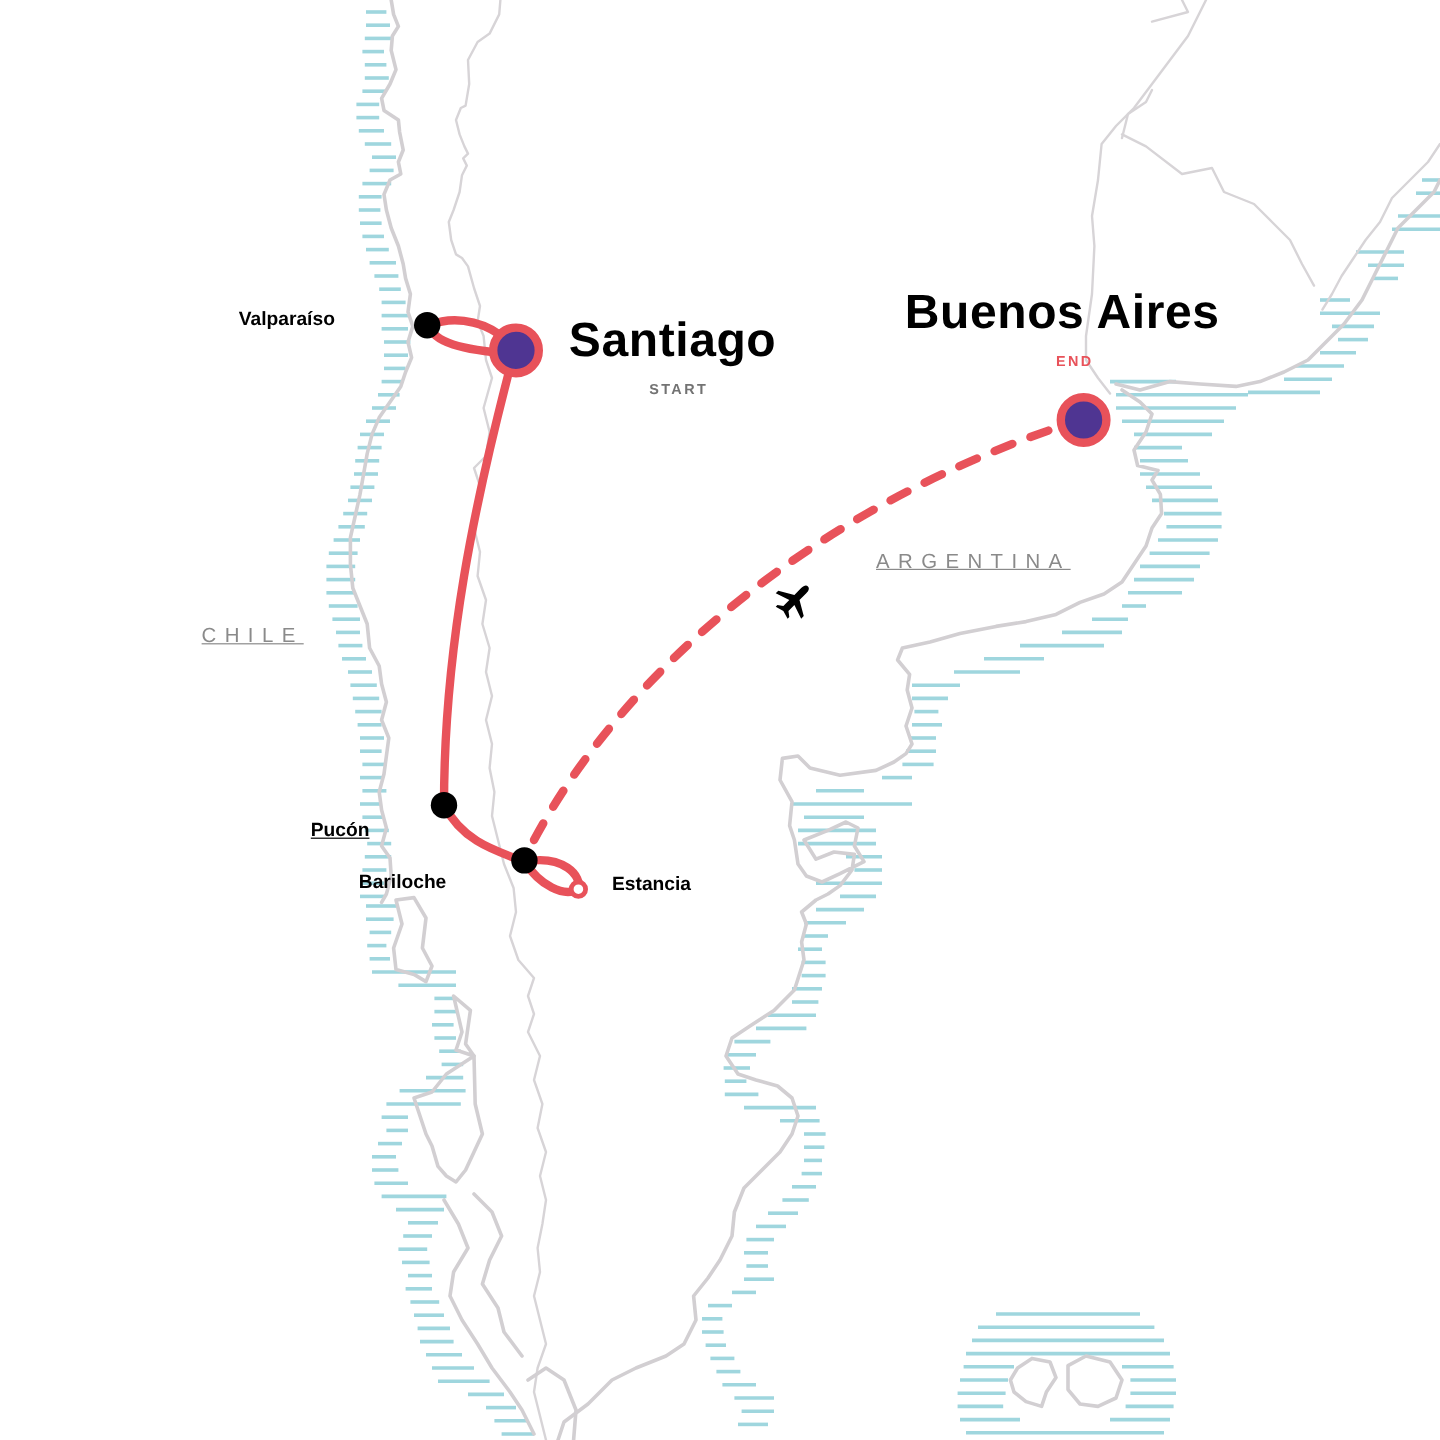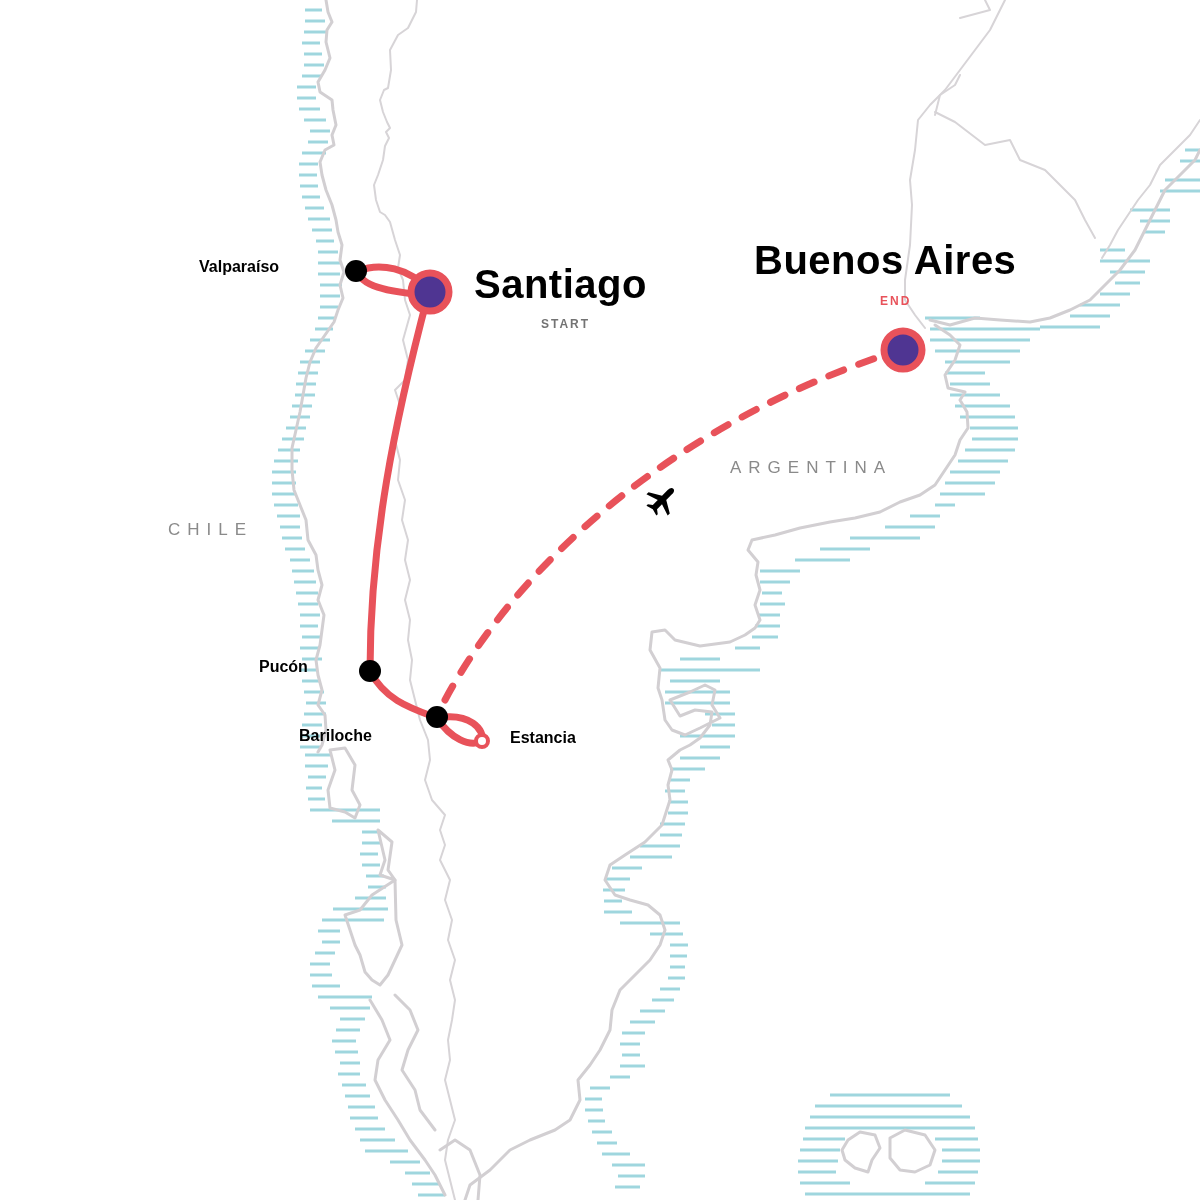--- a/index.html
+++ b/index.html
@@ -7,21 +7,21 @@
     #map { position: absolute; left: 0; top: 0; width: 1200px; height: 1200px; }
     .border { fill: none; stroke: #d2cfd2; stroke-width: 3; stroke-linejoin: round; stroke-linecap: round; }
     .border-thin { fill: none; stroke: #d7d4d7; stroke-width: 2; stroke-linejoin: round; stroke-linecap: round; }
     .hatch line { stroke: #9fd6de; stroke-width: 3; stroke-linecap: butt; }
     .route-solid { fill: none; stroke: #e8525a; stroke-width: 7; stroke-linecap: round; }
     .route-dashed { fill: none; stroke: #e8525a; stroke-width: 7; stroke-linecap: round; stroke-dasharray: 16 16; }
     .label { position: absolute; white-space: nowrap; color: #000; font-weight: bold; }
     .city-big { font-size: 40px; letter-spacing: 0.5px; }
     .city-small { font-size: 16px; }
     .tag { position: absolute; font-size: 12px; font-weight: bold; letter-spacing: 2px; }
-    .country { position: absolute; font-size: 17px; letter-spacing: 7px; color: #8a8a8a; font-weight: normal; }
+    .country { position: absolute; font-size: 17px; letter-spacing: 7px; color: #8a8a8a; font-weight: normal; text-decoration: underline; }
   </style>
 </head>
 <body>
 
 <svg id="map" viewBox="0 0 1200 1200" xmlns="http://www.w3.org/2000/svg">
 
   <g class="hatch">
     <line x1="305" y1="10" x2="322" y2="10"></line>
       <line x1="305" y1="21" x2="325" y2="21"></line>
     <line x1="304" y1="32" x2="326" y2="32"></line>
@@ -301,15 +301,15 @@
 <div class="country" style="left:168px; top:520px;">CHILE</div>
 <div class="country" style="left:730px; top:458px;">ARGENTINA</div>
 
 <div class="label city-big" style="left:474px; top:262px;">Santiago</div>
 <div class="tag" style="left:541px; top:317px; color:#737373;">START</div>
 
 <div class="label city-big" style="left:754px; top:238px;">Buenos Aires</div>
 <div class="tag" style="left:880px; top:294px; color:#e8525a;">END</div>
 
 <div class="label city-small" style="left:199px; top:258px;">Valparaíso</div>
-<div class="label city-small" style="left:259px; top:658px;">Pucón</div>
+<div class="label city-small" style="left:259px; top:684px;text-decoration:underline;">Pucón</div>
 <div class="label city-small" style="left:299px; top:727px;">Bariloche</div>
 <div class="label city-small" style="left:510px; top:729px;">Estancia</div>
 
 </body></html>

